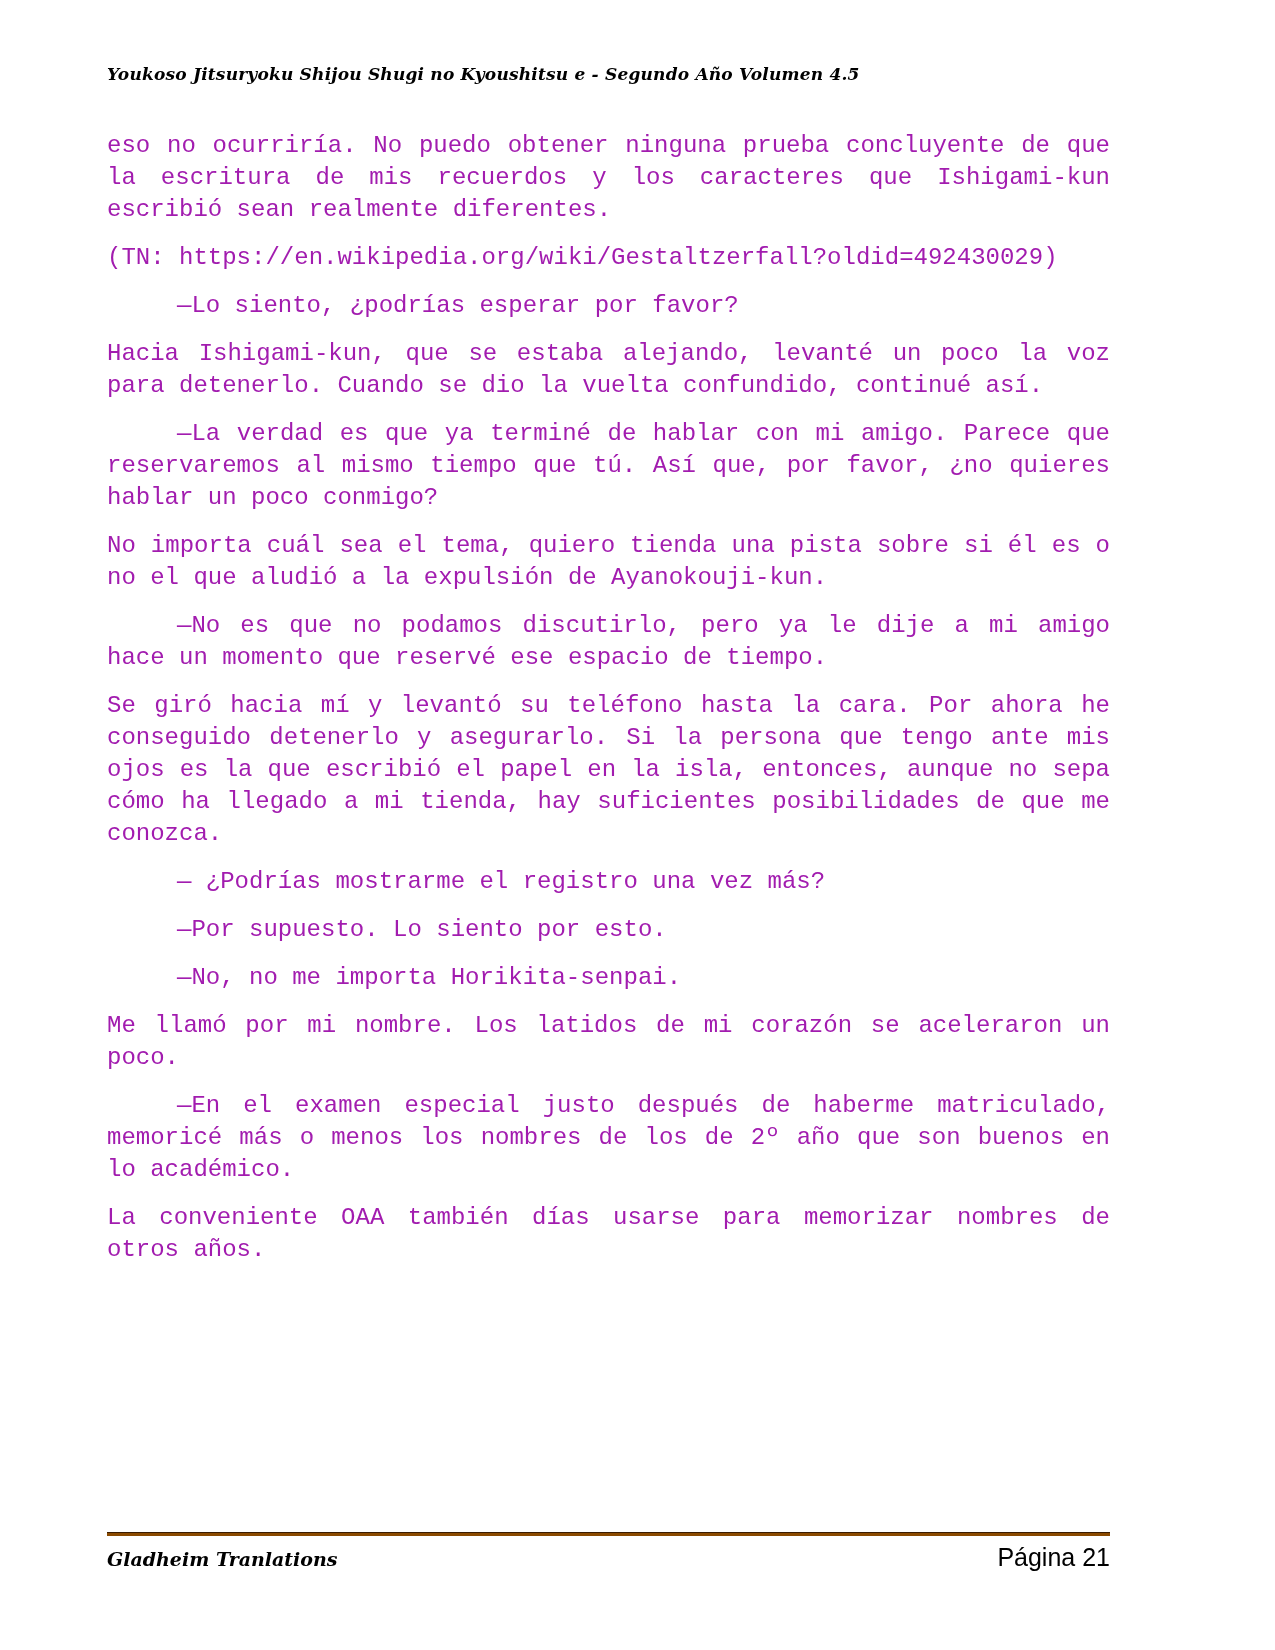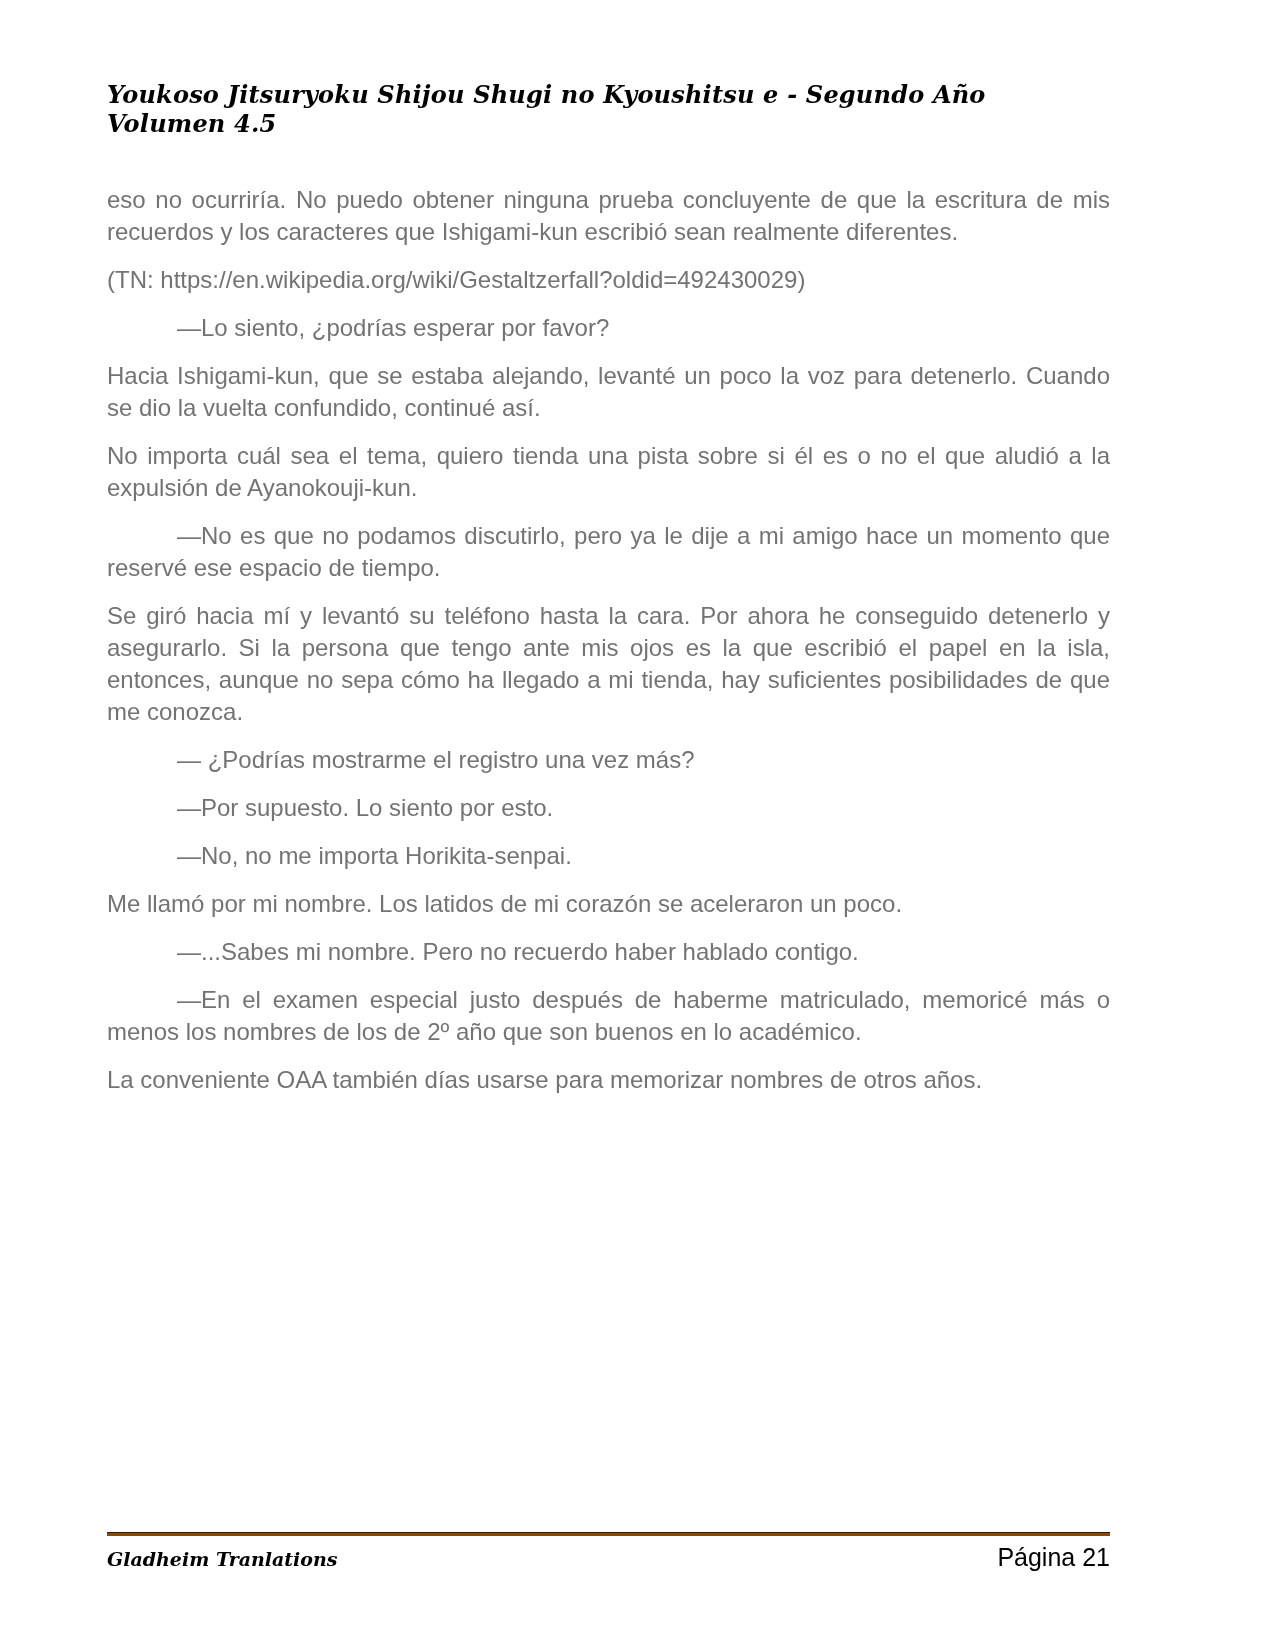--- a/index.html
+++ b/index.html
@@ -14,35 +14,36 @@
     font-family: "Liberation Sans", sans-serif;
     overflow: hidden;
   }
   .content-area {
     position: absolute;
     top: 0;
     left: 107px;
     width: 1003px;
   }
   .doc-header {
-    margin-top: 80px;
+    margin-top: 64px;
     margin-bottom: 46px;
     font-family: "DejaVu Serif", serif;
     font-style: italic;
     font-weight: bold;
-    font-size: 24px;
+    font-size: 17px;
     letter-spacing: 0.2px;
     color: #000000;
   }
   .body-text p {
     font-size: 24px;
     line-height: 32px;
     text-align: justify;
     margin-bottom: 16px;
-    color: #737373;
+    color: #a21caf;
+    font-family: Liberation Mono, monospace;
   }
   .body-text p.dialogue {
     text-indent: 70px;
   }
   .doc-footer {
     position: absolute;
     top: 1532px;
     left: 107px;
     width: 1003px;
   }
@@ -76,28 +77,28 @@
 
   <div class="content-area">
 
     <div class="doc-header">Youkoso Jitsuryoku Shijou Shugi no Kyoushitsu e - Segundo Año Volumen 4.5</div>
 
     <div class="body-text">
       <p class="body">eso no ocurriría. No puedo obtener ninguna prueba concluyente de que la escritura de mis recuerdos y los caracteres que Ishigami-kun escribió sean realmente diferentes.</p>
       <p class="body">(TN: https://en.wikipedia.org/wiki/Gestaltzerfall?oldid=492430029)</p>
       <p class="dialogue">—Lo siento, ¿podrías esperar por favor?</p>
       <p class="body">Hacia Ishigami-kun, que se estaba alejando, levanté un poco la voz para detenerlo. Cuando se dio la vuelta confundido, continué así.</p>
+      <p class="dialogue">—La verdad es que ya terminé de hablar con mi amigo. Parece que reservaremos al mismo tiempo que tú. Así que, por favor, ¿no quieres hablar un poco conmigo?</p>
       <p class="body">No importa cuál sea el tema, quiero tienda una pista sobre si él es o no el que aludió a la expulsión de Ayanokouji-kun.</p>
       <p class="dialogue">—No es que no podamos discutirlo, pero ya le dije a mi amigo hace un momento que reservé ese espacio de tiempo.</p>
       <p class="body">Se giró hacia mí y levantó su teléfono hasta la cara. Por ahora he conseguido detenerlo y asegurarlo. Si la persona que tengo ante mis ojos es la que escribió el papel en la isla, entonces, aunque no sepa cómo ha llegado a mi tienda, hay suficientes posibilidades de que me conozca.</p>
       <p class="dialogue">— ¿Podrías mostrarme el registro una vez más?</p>
       <p class="dialogue">—Por supuesto. Lo siento por esto.</p>
       <p class="dialogue">—No, no me importa Horikita-senpai.</p>
       <p class="body">Me llamó por mi nombre. Los latidos de mi corazón se aceleraron un poco.</p>
-      <p class="dialogue">—...Sabes mi nombre. Pero no recuerdo haber hablado contigo.</p>
       <p class="dialogue">—En el examen especial justo después de haberme matriculado, memoricé más o menos los nombres de los de 2º año que son buenos en lo académico.</p>
       <p class="body">La conveniente OAA también días usarse para memorizar nombres de otros años.</p>
     </div>
 
   </div>
 
   <div class="doc-footer">
     <div class="footer-rule"></div>
     <div class="footer-row">
       <span class="footer-credit">Gladheim Tranlations</span>

